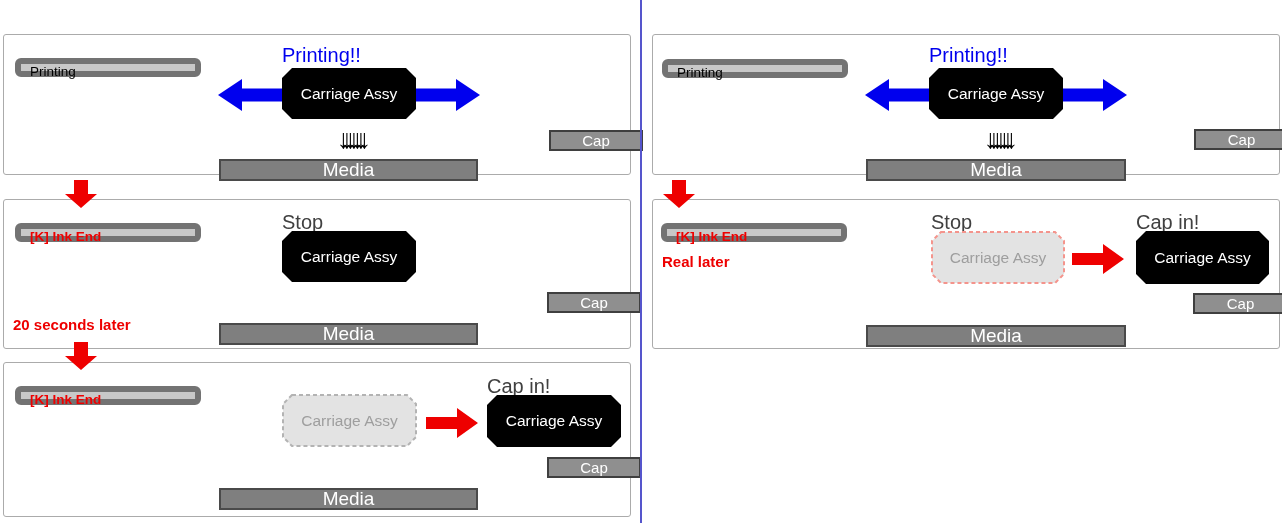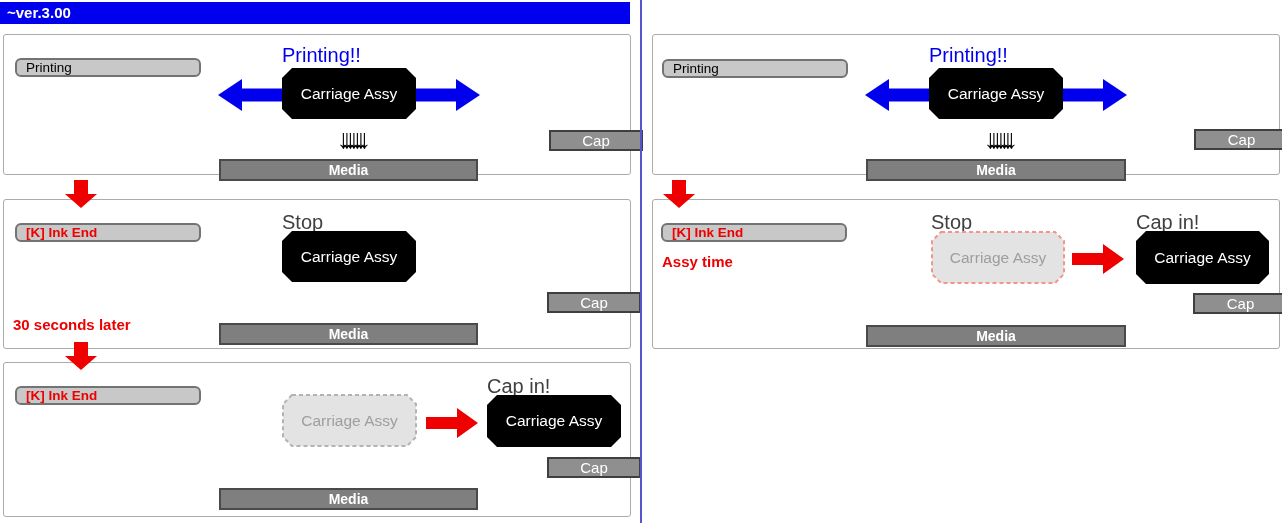--- a/index.html
+++ b/index.html
@@ -3,56 +3,55 @@
 <meta charset="utf-8">
 <style>
   html,body{margin:0;padding:0;background:#ffffff;}
   body{font-family:"Liberation Sans",sans-serif;overflow:hidden;}
   .stage{position:relative;width:1282px;height:523px;background:#ffffff;}
   .hdr{position:absolute;box-sizing:border-box;background:#0000ee;color:#ffffff;
        font-size:15px;font-weight:bold;line-height:22px;padding-left:7px;}
   .panel{position:absolute;box-sizing:border-box;background:#ffffff;
          border:1px solid #ababab;border-radius:3px;}
   .status{position:absolute;box-sizing:border-box;background:#c8c8c8;
-          border:2px solid #737373;border-radius:6px;font-size:13.5px;
+          border:6px solid #737373;border-radius:6px;font-size:13.5px;
           line-height:15px;padding-left:9px;color:#000000;}
   .status.red{color:#ee0000;font-weight:bold;}
   .blackbox{position:absolute;box-sizing:border-box;background:#000000;color:#ffffff;
             display:flex;align-items:center;justify-content:center;font-size:15.5px;
             clip-path:polygon(10px 0,calc(100% - 10px) 0,100% 10px,100% calc(100% - 10px),
             calc(100% - 10px) 100%,10px 100%,0 calc(100% - 10px),0 10px);}
   .ghostwrap{position:absolute;}
   .ghostwrap svg{display:block;}
   .ghosttext{position:absolute;left:0;top:0;width:100%;height:100%;
              display:flex;align-items:center;justify-content:center;
              color:#9e9e9e;font-size:15.5px;}
   .capt{position:absolute;font-weight:normal;font-size:20px;text-align:left;line-height:17px;}
   .capt.blue{color:#0000ee;}
   .capt.red{color:#404040;}
   .media{position:absolute;box-sizing:border-box;background:#7f7f7f;
-         border:2px solid #4a4a4a;color:#ffffff;font-size:14px;
-         text-align:center;line-height:18px;font-weight:bold;}
+         border:2px solid #4a4a4a;color:#ffffff;font-size:19px;
+         text-align:center;line-height:18px;}
   .capbtn{position:absolute;box-sizing:border-box;background:#8f8f8f;
           border:2px solid #3f3f3f;color:#ffffff;font-size:15px;
           text-align:center;line-height:17px;margin-left:40px;}
   .note{position:absolute;color:#ee0000;font-weight:bold;font-size:15px;line-height:17px;}
   .drops{position:absolute;color:#000000;font-weight:bold;font-size:27px;
          letter-spacing:-10px;line-height:28px;text-align:center;}
   .arr{position:absolute;}
   .arr svg{display:block;}
   .flowarr{position:absolute;z-index:5;}
   .flowarr svg{display:block;}
   .divider{position:absolute;background:#5555cc;}
 </style>
 </head>
 <body>
 
 <div class="stage">
 
-  <div class="hdr" style="left:0;top:2px;width:630px;height:22px">~ver.3.00</div>
 
   <div class="panel" style="left:3px;top:34px;width:628px;height:141px">
     <div class="status" style="left:11px;top:23px;width:186px;height:19px">Printing</div>
     <div class="capt blue" style="left:278px;top:12px;width:134px">Printing!!</div>
     <div class="arr" style="left:214px;top:44px">
       <svg width="64" height="32" viewBox="0 0 64 32">
           <polygon points="0,16 24,0 24,9.5 64,9.5 64,22.5 24,22.5 24,32" fill="#0000ee"></polygon>
         </svg>
     </div>
     <div class="blackbox" style="left:278px;top:33px;width:134px;height:51px">Carriage Assy</div>
@@ -70,21 +69,21 @@
     <svg width="32" height="28" viewBox="0 0 32 28">
         <polygon points="9,0 23,0 23,14 32,14 16,28 0,14 9,14" fill="#ee0000"></polygon>
       </svg>
   </div>
 
   <div class="panel" style="left:3px;top:199px;width:628px;height:150px">
     <div class="status red" style="left:11px;top:23px;width:186px;height:19px">[K] Ink End</div>
     <div class="capt red" style="left:278px;top:14px;width:134px">Stop</div>
     <div class="blackbox" style="left:278px;top:31px;width:134px;height:51px">Carriage Assy</div>
     <div class="capbtn" style="left:503px;top:92px;width:94px;height:21px">Cap</div>
-    <div class="note" style="left:9px;top:116px">30 seconds later</div>
+    <div class="note" style="left:9px;top:116px">20 seconds later</div>
     <div class="media" style="left:215px;top:123px;width:259px;height:22px">Media</div>
   </div>
 
   <div class="flowarr" style="left:65px;top:342px">
     <svg width="32" height="28" viewBox="0 0 32 28">
         <polygon points="9,0 23,0 23,14 32,14 16,28 0,14 9,14" fill="#ee0000"></polygon>
       </svg>
   </div>
 
   <div class="panel" style="left:3px;top:362px;width:628px;height:155px">
@@ -129,21 +128,21 @@
   </div>
 
   <div class="flowarr" style="left:663px;top:180px">
     <svg width="32" height="28" viewBox="0 0 32 28">
         <polygon points="9,0 23,0 23,14 32,14 16,28 0,14 9,14" fill="#ee0000"></polygon>
       </svg>
   </div>
 
   <div class="panel" style="left:652px;top:199px;width:628px;height:150px">
     <div class="status red" style="left:8px;top:23px;width:186px;height:19px">[K] Ink End</div>
-    <div class="note" style="left:9px;top:53px">Assy time</div>
+    <div class="note" style="left:9px;top:53px">Real later</div>
     <div class="capt red" style="left:278px;top:14px;width:134px">Stop</div>
     <div class="ghostwrap" style="left:278px;top:31px;width:134px;height:53px">
       <svg width="134" height="53" viewBox="0 0 134 53">
         <path d="M10,1 H124 L133,10 V43 L124,52 H10 L1,43 V10 Z" fill="#e3e3e3" stroke="#f4948c" stroke-width="2" stroke-dasharray="4 3"></path>
       </svg>
       <div class="ghosttext">Carriage Assy</div>
     </div>
     <div class="arr" style="left:419px;top:44px">
       <svg width="52" height="30" viewBox="0 0 52 30">
           <polygon points="52,15 31,0 31,9 0,9 0,21 31,21 31,30" fill="#ee0000"></polygon>

